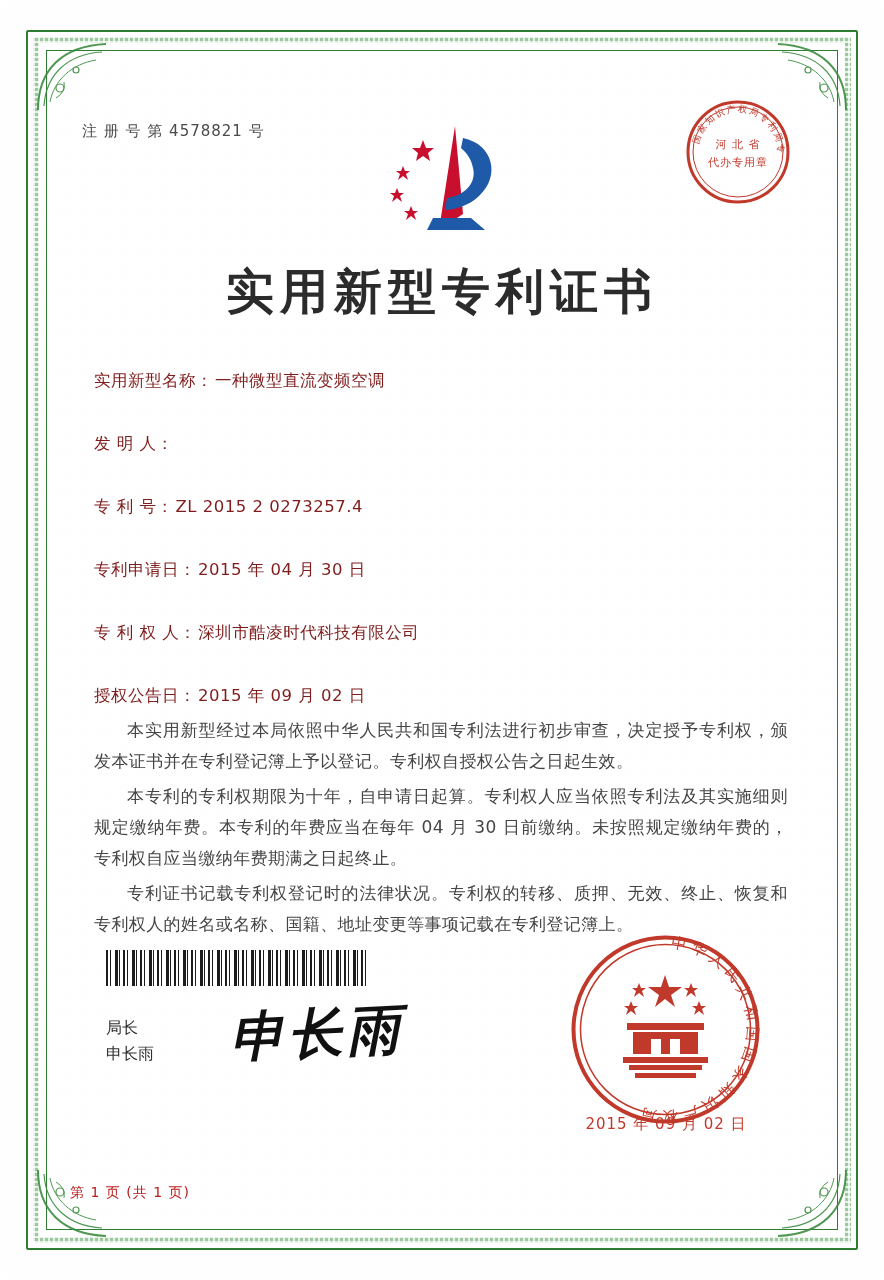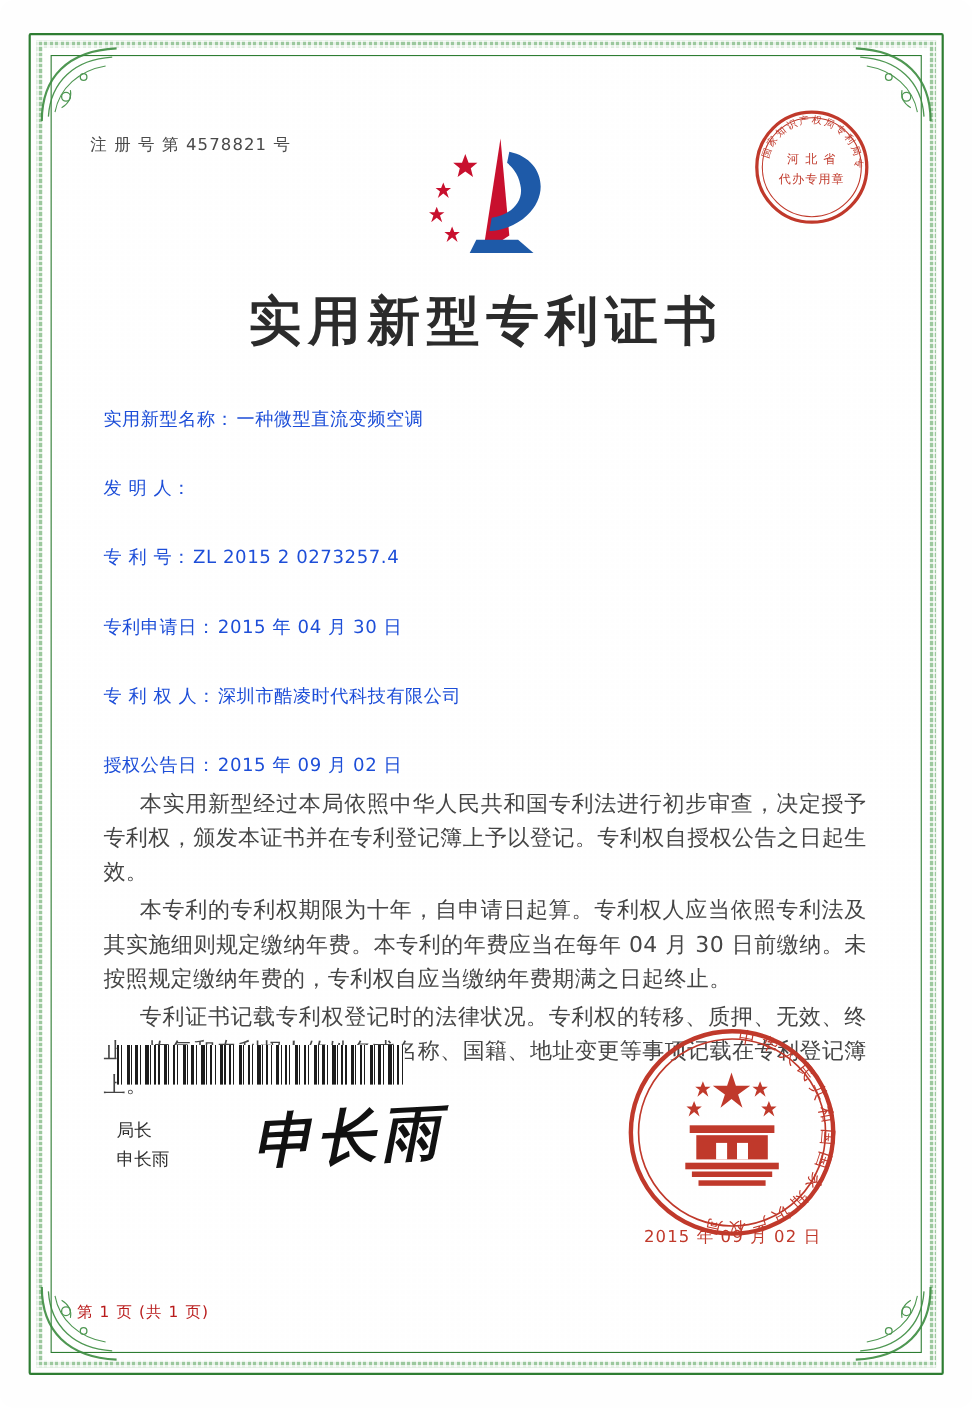--- a/index.html
+++ b/index.html
@@ -112,37 +112,37 @@
     position: absolute;
     top: 300px;
     left: 24px;
     right: 24px;
   }
   .field {
     display: flex;
     align-items: baseline;
     margin-bottom: 41px;
     font-size: 16.5px;
-    color: #1d4ed8;
+    color: #7f1d1d;
     letter-spacing: .5px;
   }
   .field .label {
     white-space: nowrap;
   }
   .field .value {
     margin-left: 2px;
     white-space: nowrap;
   }
 
   .paragraphs {
     position: absolute;
     top: 645px;
     left: 24px;
     right: 26px;
-    font-size: 20px;
+    font-size: 17px;
     line-height: 31px;
     color: #454545;
     letter-spacing: .4px;
   }
   .paragraphs p {
     margin: 0 0 4px 0;
     text-indent: 33px;
     text-align: justify;
   }
 

